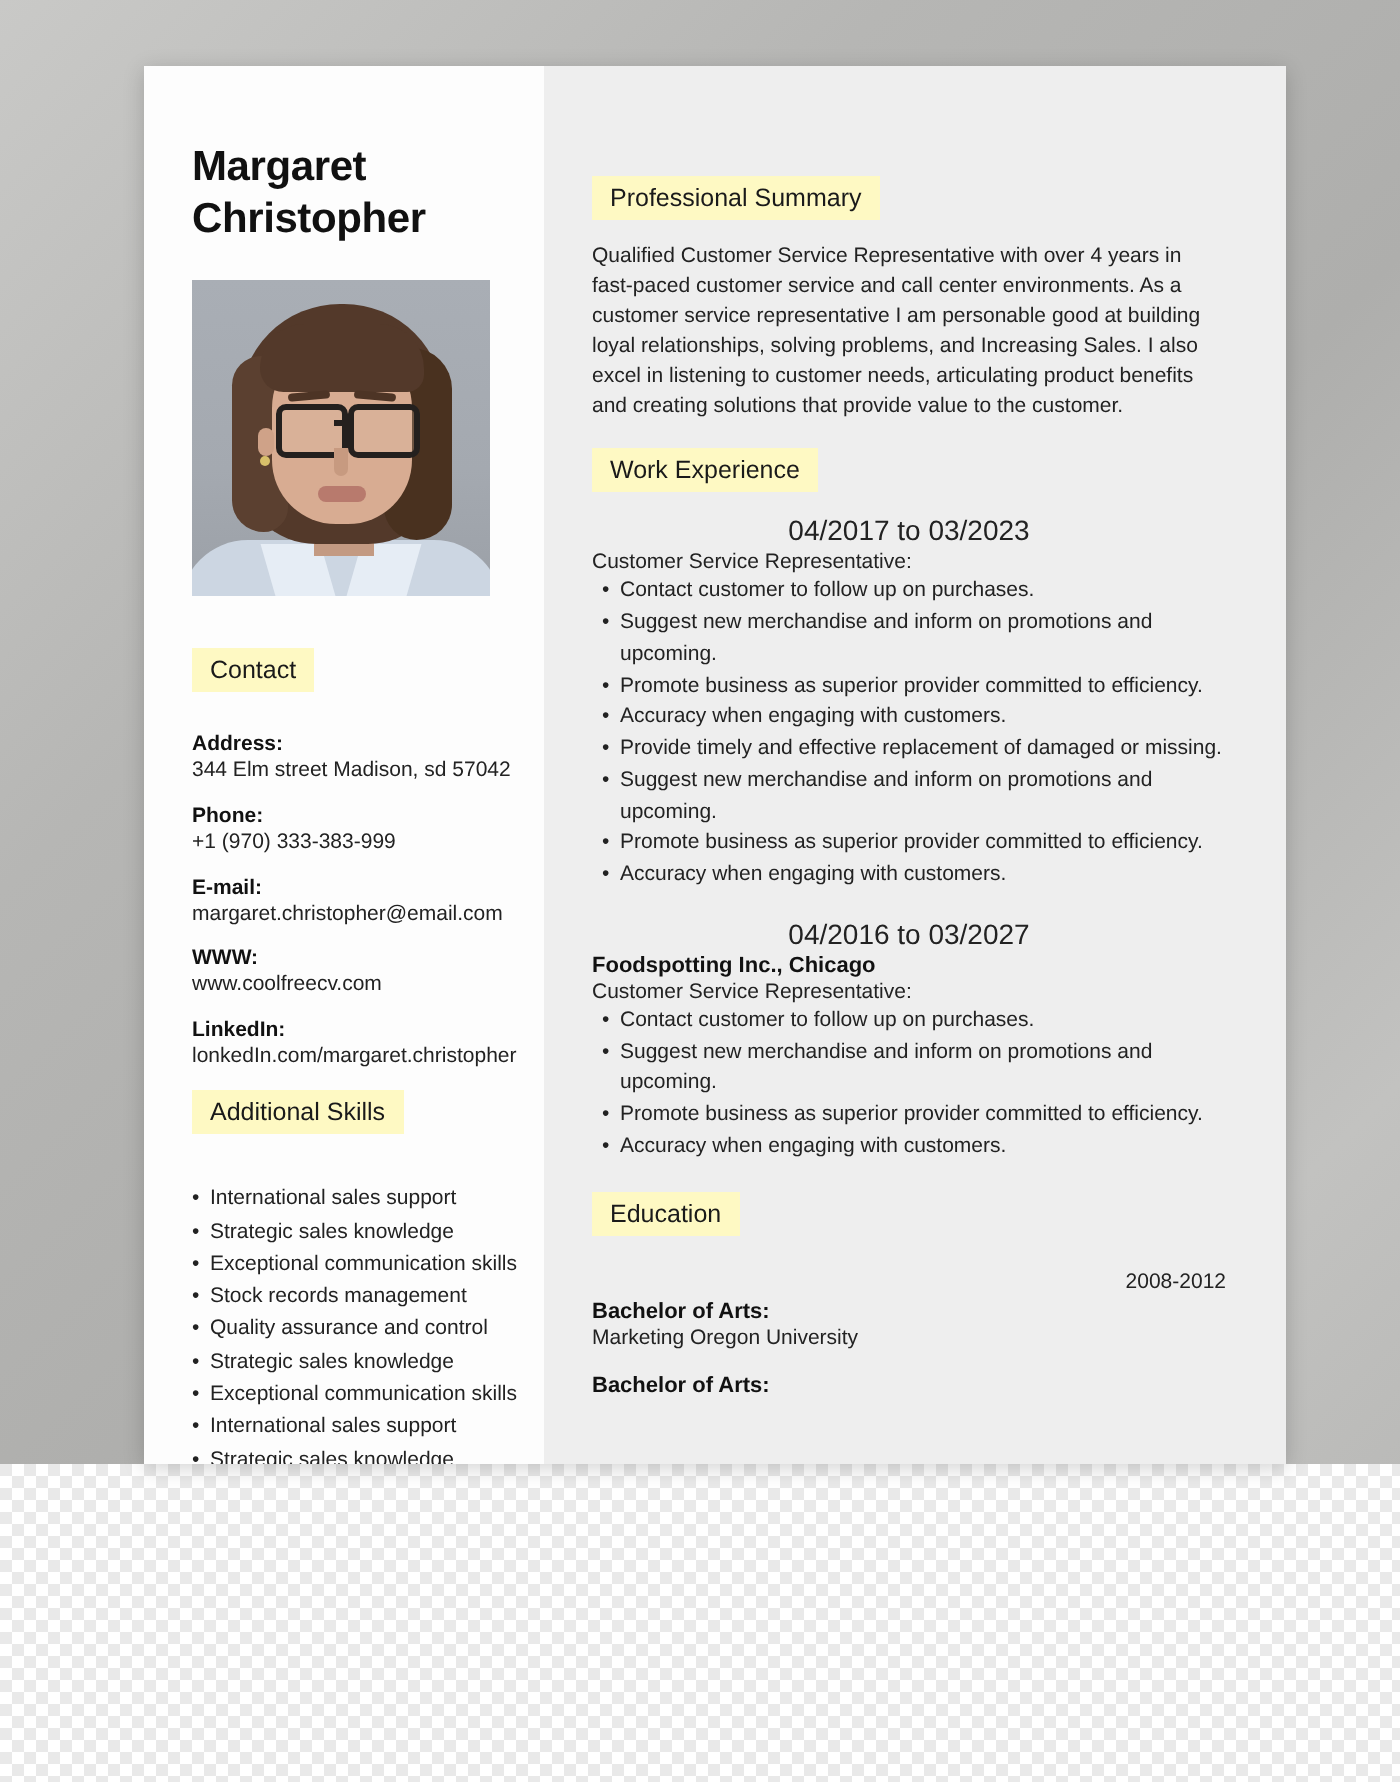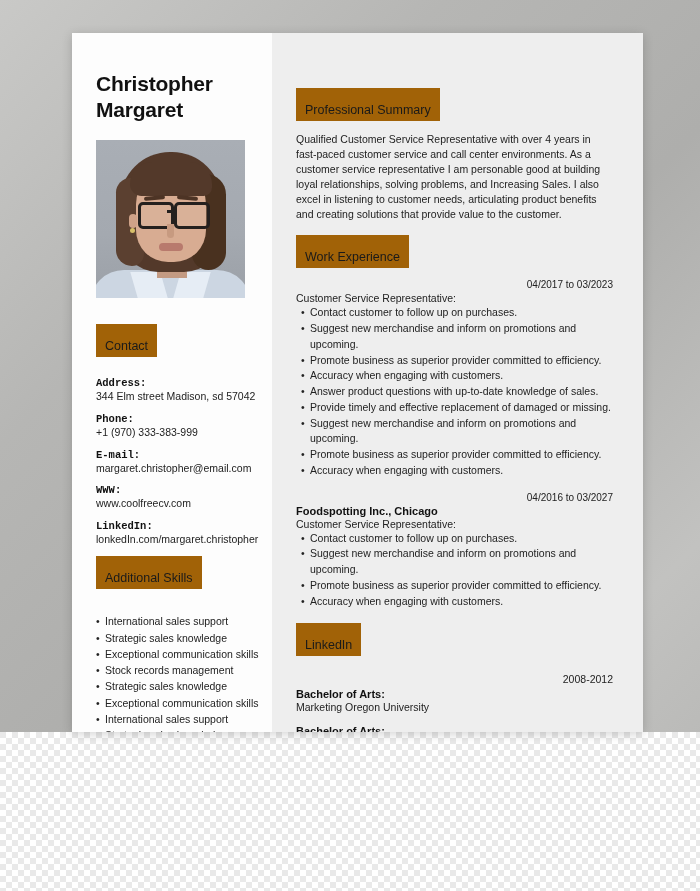--- a/index.html
+++ b/index.html
@@ -99,35 +99,34 @@
   .ph-bridge { position:absolute; left:71px; top:70px; width:9px; height:3px; background:#24201e; }
   .ph-nose { position:absolute; left:71px; top:84px; width:7px; height:14px;
     background:#c79a80; border-radius:0 0 5px 5px; }
   .ph-lip { position:absolute; left:63px; top:103px; width:24px; height:8px;
     background:#b87a6d; border-radius:10px; }
   .ph-ear { position:absolute; left:33px; top:74px; width:8px; height:14px; background:#cfa288; border-radius:5px; }
   .ph-earring { position:absolute; left:34px; top:88px; width:5px; height:5px; background:#d8c06a; border-radius:50%; }
 
   .sec-tag {
     display: inline-block;
-    background: #a16207;
+    background: #fef9c3;
     color: #1a1a1a;
     font-size: 12.5px;
-    padding: 15px 9px 4px 9px;
+    padding: 4px 9px 4px 9px;
     margin-bottom: 11px;
   }
   .left-col .sec-tag { margin-bottom: 20px; }
 
   .contact-block { margin-bottom: 10px; }
   .c-label {
     font-size: 10.5px;
     font-weight: bold;
     color: #111;
     margin: 0 0 1px 0;
-    font-family: Liberation Mono, monospace;
   }
   .c-value {
     font-size: 10.5px;
     color: #222;
     margin: 0 0 9px 0;
     line-height: 1.3;
   }
   .skills-list {
     margin: 0;
     padding: 0;
@@ -157,23 +156,23 @@
   }
   .r-section { margin-bottom: 14px; }
   .summary-text {
     font-size: 10.5px;
     color: #222;
     line-height: 1.42;
     margin: 0;
   }
   .job { margin-bottom: 13px; }
   .job-date {
-    font-size: 10px;
-    color: #222;
-    text-align: right;
+    font-size: 14px;
+    color: #222;
+    text-align: center;
     margin: 0 0 2px 0;
   }
   .job-company {
     font-size: 11px;
     font-weight: bold;
     color: #111;
     margin: 0 0 1px 0;
   }
   .job-role {
     font-size: 10.5px;
@@ -224,22 +223,22 @@
 <body>
 
 <div id="backdrop"></div>
 <div id="checker"></div>
 
 <div id="page">
 
   <div class="left-col">
 
     <div class="name">
+      <div>Margaret</div>
       <div>Christopher</div>
-      <div>Margaret</div>
     </div>
 
     <div class="photo">
       <div class="ph-bg"></div>
       <div class="ph-shoulders"></div>
       <div class="ph-collar-l"></div>
       <div class="ph-collar-r"></div>
       <div class="ph-neck"></div>
       <div class="ph-hair"></div>
       <div class="ph-hair-r"></div>
@@ -278,20 +277,21 @@
       </div>
     </div>
 
     <div>
       <span class="sec-tag">Additional Skills</span>
       <ul class="skills-list skills-wrap">
         <li>International sales support</li>
         <li>Strategic sales knowledge</li>
         <li>Exceptional communication skills</li>
         <li>Stock records management</li>
+        <li>Quality assurance and control</li>
         <li>Strategic sales knowledge</li>
         <li>Exceptional communication skills</li>
         <li>International sales support</li>
         <li>Strategic sales knowledge</li>
       </ul>
     </div>
 
   </div>
 
   <div class="right-col">
@@ -305,21 +305,20 @@
       <span class="sec-tag">Work Experience</span>
 
       <div class="job">
         <p class="job-date">04/2017 to 03/2023</p>
         <p class="job-role">Customer Service Representative:</p>
         <ul class="job-bullets">
           <li>Contact customer to follow up on purchases.</li>
           <li>Suggest new merchandise and inform on promotions and upcoming.</li>
           <li>Promote business as superior provider committed to efficiency.</li>
           <li>Accuracy when engaging with customers.</li>
-          <li>Answer product questions with up-to-date knowledge of sales.</li>
           <li>Provide timely and effective replacement of damaged or missing.</li>
           <li>Suggest new merchandise and inform on promotions and upcoming.</li>
           <li>Promote business as superior provider committed to efficiency.</li>
           <li>Accuracy when engaging with customers.</li>
         </ul>
       </div>
 
       <div class="job">
         <p class="job-date">04/2016 to 03/2027</p>
         <p class="job-company">Foodspotting Inc., Chicago</p>
@@ -327,21 +326,21 @@
         <ul class="job-bullets">
           <li>Contact customer to follow up on purchases.</li>
           <li>Suggest new merchandise and inform on promotions and upcoming.</li>
           <li>Promote business as superior provider committed to efficiency.</li>
           <li>Accuracy when engaging with customers.</li>
         </ul>
       </div>
     </div>
 
     <div class="r-section">
-      <span class="sec-tag">LinkedIn</span>
+      <span class="sec-tag">Education</span>
       <div class="edu-spacer"></div>
 
       <div class="edu-item">
         <p class="edu-date">2008-2012</p>
         <p class="edu-degree">Bachelor of Arts:</p>
         <p class="edu-school">Marketing Oregon University</p>
       </div>
 
       <div class="edu-item">
         <p class="edu-degree">Bachelor of Arts:</p>

